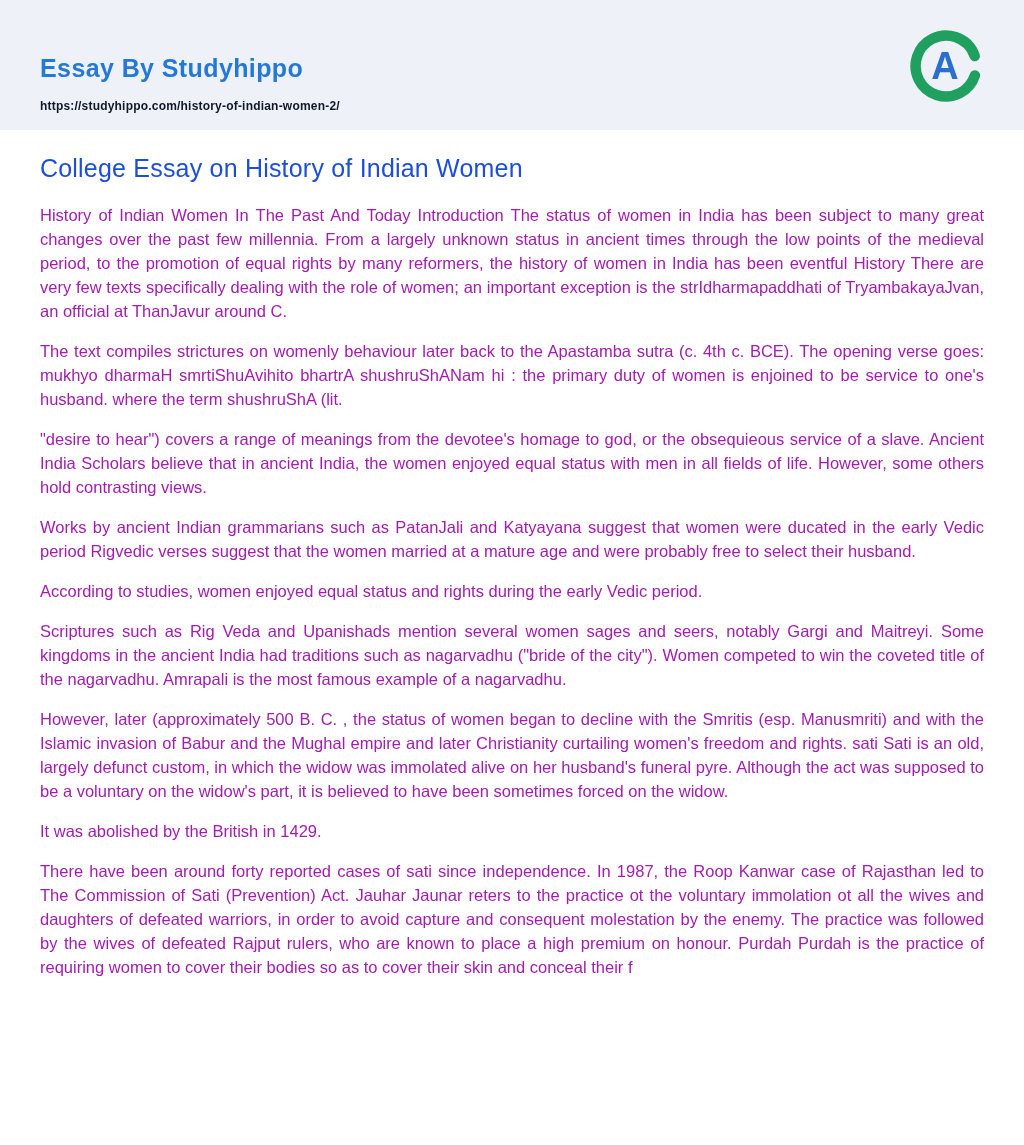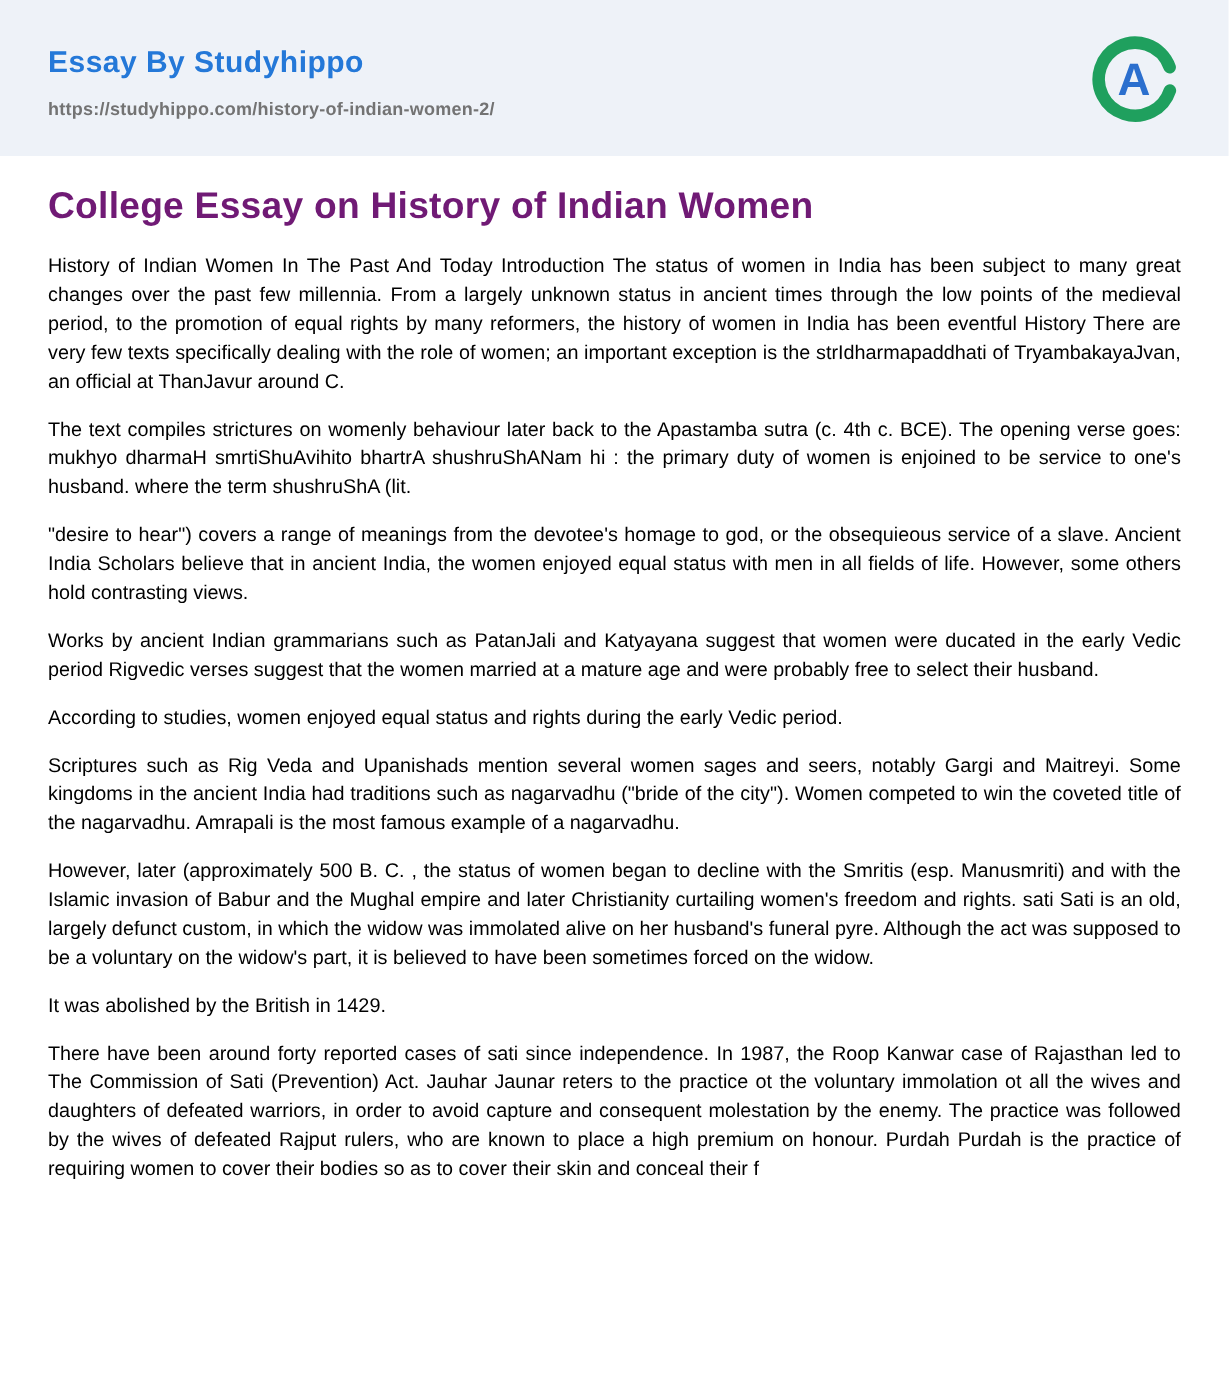--- a/index.html
+++ b/index.html
@@ -22,51 +22,51 @@
     display: flex;
     justify-content: space-between;
     align-items: flex-start;
   }
   .header-text { display: flex; flex-direction: column; }
   .site-title {
     color: #2478d8;
     font-size: 25px;
     font-weight: 700;
     letter-spacing: 0.4px;
-    margin: 8px 0 0 0;
+    margin: 24px 0 0 0;
   }
   .source-url {
-    color: #737373;
-    font-size: 15px;
+    color: #0f172a;
+    font-size: 12px;
     font-weight: 700;
     letter-spacing: 0.2px;
     text-decoration: none;
     margin-top: 16px;
     display: inline-block;
   }
   .logo {
     width: 76px;
     height: 76px;
     flex: 0 0 auto;
     margin-top: -2px;
     margin-right: 2px;
   }
   .content {
     padding: 22px 40px 46px 40px;
   }
   .article-title {
-    color: #701a75;
-    font-size: 31px;
-    font-weight: 700;
+    color: #1d4ed8;
+    font-size: 25px;
+    font-weight: 400;
     letter-spacing: 0.2px;
     margin: 2px 0 20px 0;
     line-height: 1.15;
   }
   .content p {
-    color: #000000;
+    color: #a21caf;
     font-size: 16.5px;
     line-height: 24px;
     text-align: justify;
     margin: 0 0 16px 0;
   }
 </style>
 </head>
 <body>
 
 <div class="page">

